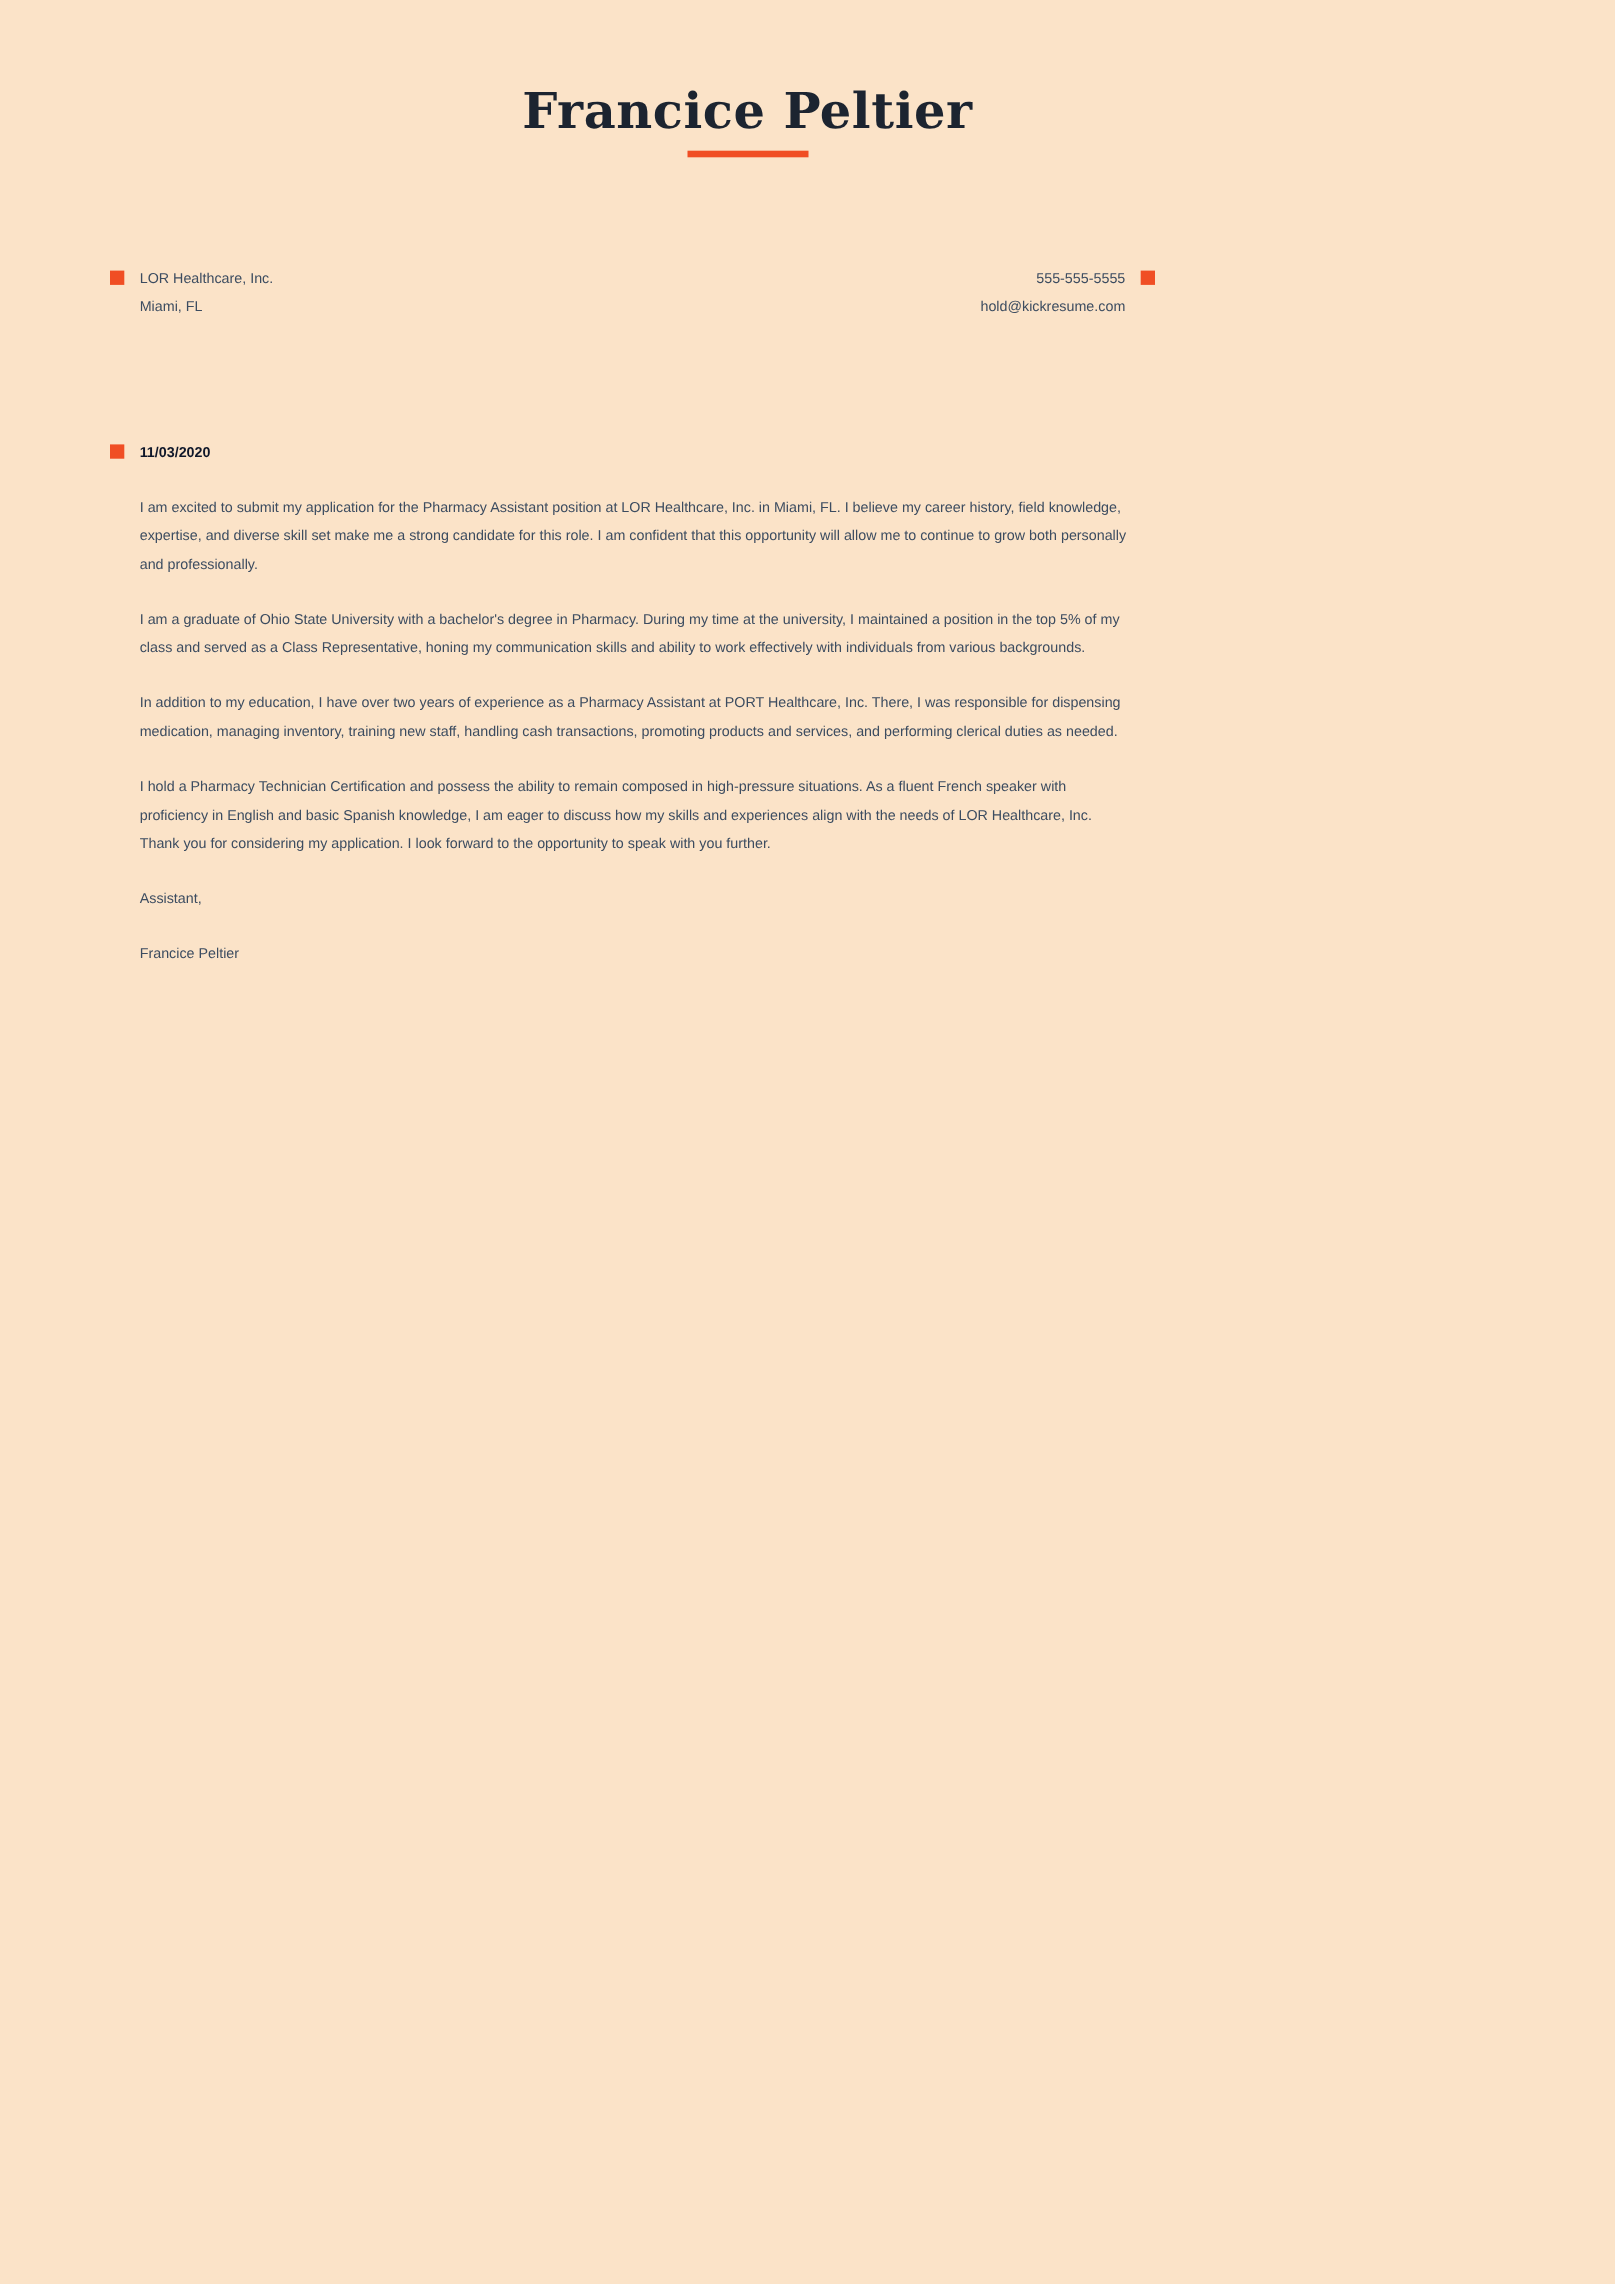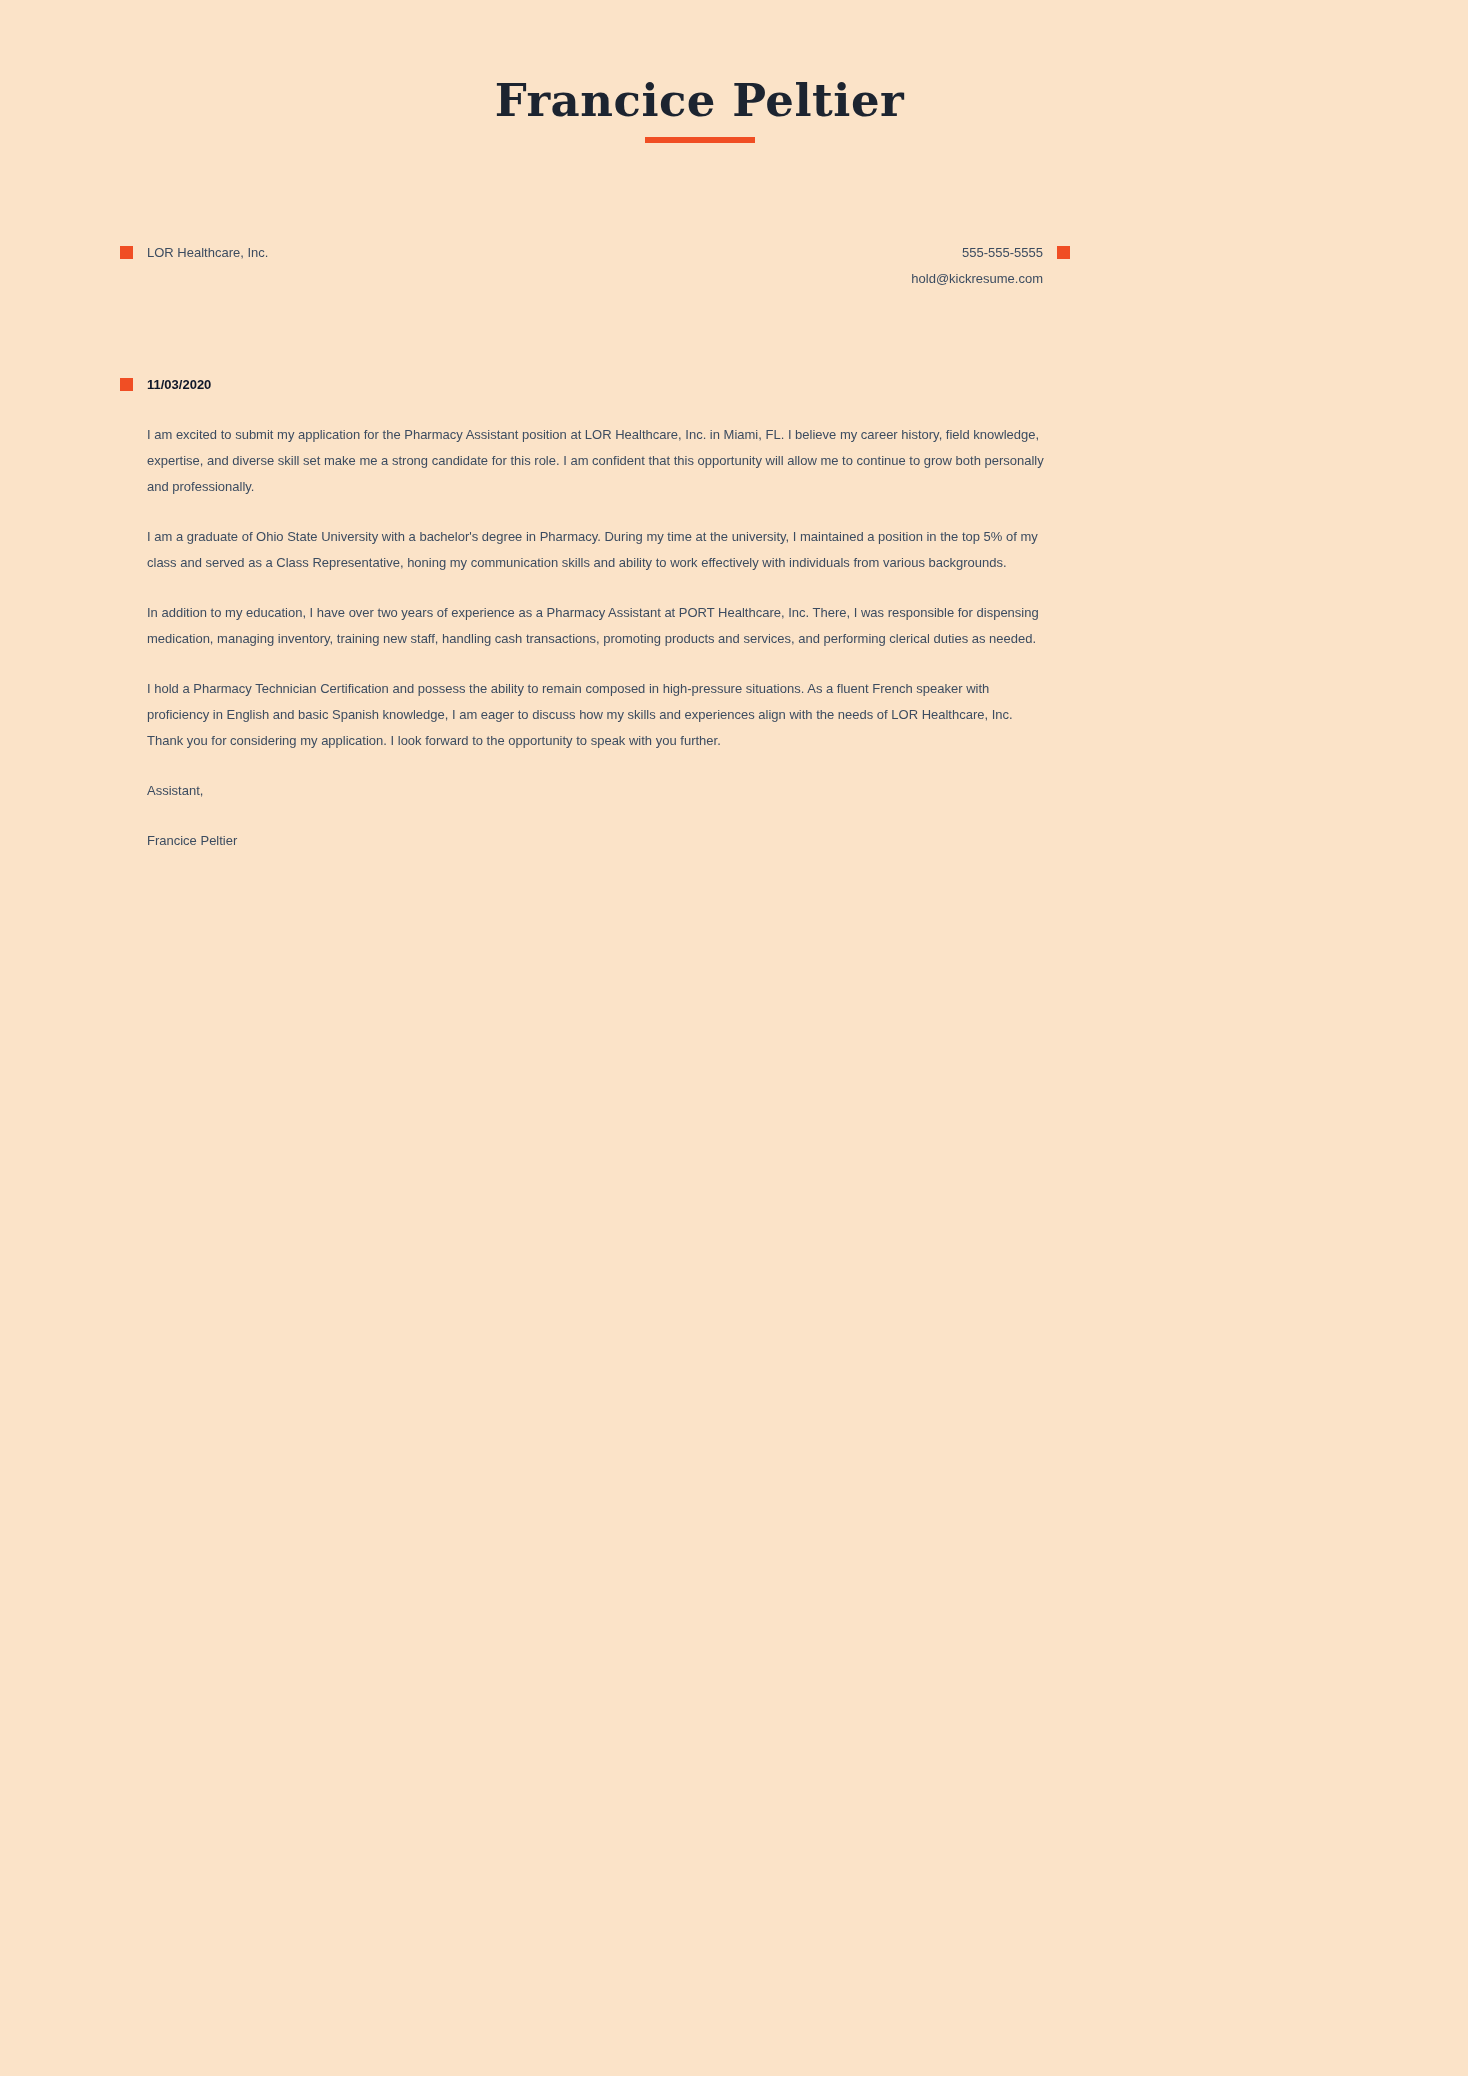--- a/index.html
+++ b/index.html
@@ -8,21 +8,20 @@
     background: #fbe3c8;
     font-family: "Liberation Sans", sans-serif;
     color: #3c4c60;
   }
   .page {
     position: relative;
     width: 1359px;
     height: 2076px;
     background: #fbe3c8;
     overflow: hidden;
-    margin-left: 20px;
   }
   .header { padding-top: 74px; text-align: center; }
   .name {
     font-family: "DejaVu Serif", serif;
     font-weight: 700;
     font-size: 45px;
     color: #1c2430;
     letter-spacing: 0.5px;
   }
   .title-underline {
@@ -72,20 +71,21 @@
     <h1 class="name">Francice Peltier</h1>
     <div class="title-underline"></div>
   </div>
 
   <div class="content">
 
     <section class="row top-block">
       <span class="marker left"></span>
       <div class="recipient">
         <div>LOR Healthcare, Inc.</div>
+        <div>Miami, FL</div>
       </div>
       <div class="contact">
         <div>555-555-5555</div>
         <div>hold@kickresume.com</div>
       </div>
       <span class="marker right"></span>
     </section>
 
     <section class="row date-row">
       <span class="marker left"></span>

